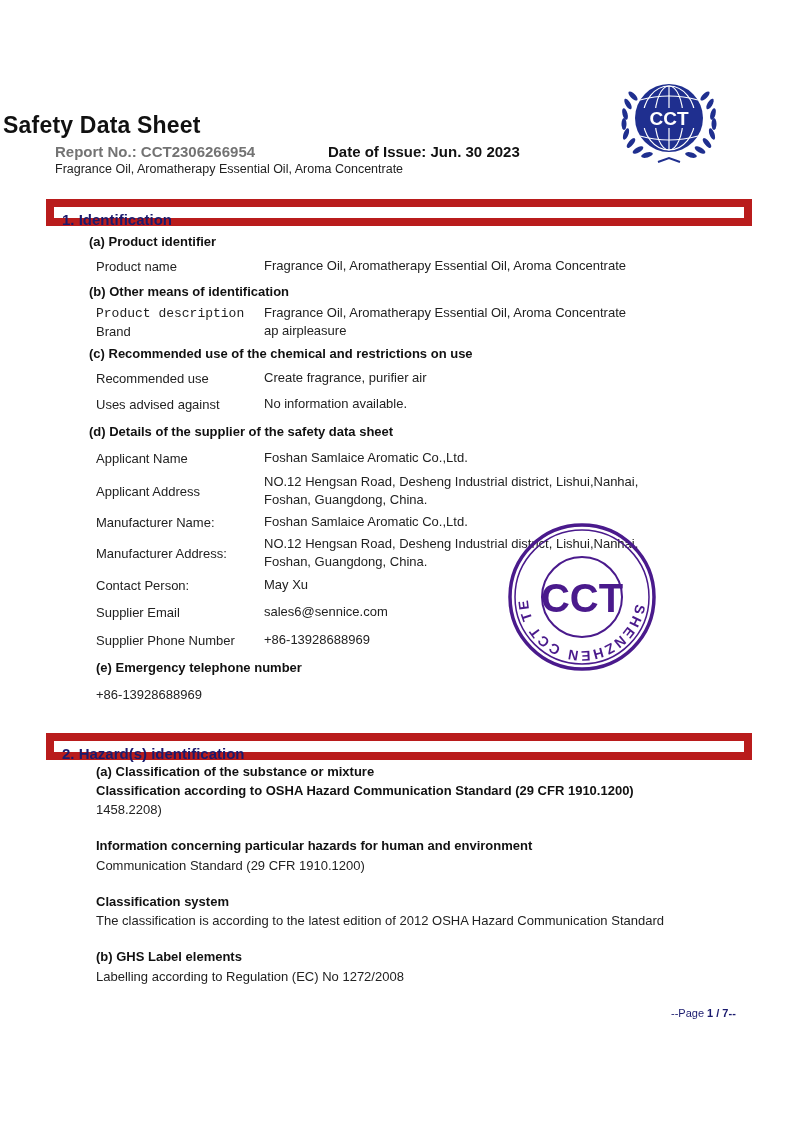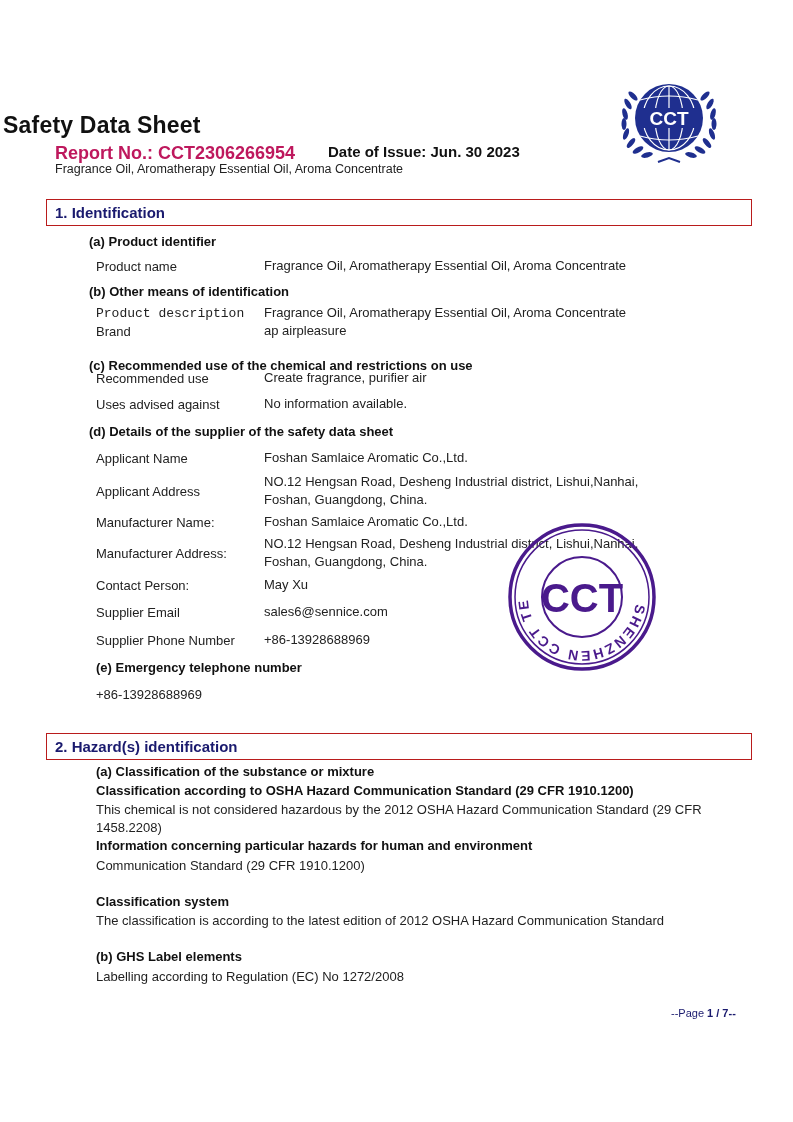--- a/index.html
+++ b/index.html
@@ -1,25 +1,25 @@
 <!DOCTYPE html>
 <html><head>
 <meta charset="utf-8">
 <style>
   html, body { margin: 0; padding: 0; background: #ffffff; }
   body { width: 793px; height: 1122px; position: relative; overflow: hidden;
          font-family: "Liberation Sans", sans-serif; color: #1a1a1a; }
   .abs { position: absolute; }
   .title { left: 0; width: 793px; top: 112px; font-size: 23px; font-weight: bold; color: #111; letter-spacing: 0.2px; }
   .title span { position: relative; left: 3px; }
-  .report { left: 55px; top: 143px; font-size: 18px; font-weight: bold; color: #be185d; }
+  .report { left: 55px; top: 143px; font-size: 15px; font-weight: bold; color: #737373; }
   .doi { left: 328px; top: 143px; font-size: 15px; font-weight: bold; color: #111; }
   .subtitle { left: 55px; top: 162px; font-size: 12.5px; color: #222; }
   .logo { left: 618px; top: 76px; width: 102px; height: 90px; }
-  .sec-header { left: 46px; width: 706px; height: 27px; border: 1px solid #b91c1c; box-sizing: border-box; }
+  .sec-header { left: 46px; width: 706px; height: 27px; border: 8px solid #b91c1c; box-sizing: border-box; }
   .sec-header .txt { position: absolute; left: 8px; top: 4px; font-size: 15px; font-weight: bold; color: #1a1a6e; }
   .sub { left: 89px; font-size: 13px; font-weight: bold; color: #111; }
   .lbl { left: 96px; font-size: 13px; color: #222; }
   .val { left: 264px; font-size: 13px; color: #222; line-height: 18px; }
   .para { left: 96px; font-size: 13px; color: #222; line-height: 18px; }
   .parab { left: 96px; font-size: 13px; font-weight: bold; color: #111; }
   .stamp { left: 506px; top: 522px; width: 152px; height: 150px; }
   .pageno { left: 671px; top: 1007px; font-size: 11px; color: #1a1a6e; }
   .pageno b { font-weight: bold; }
 </style>
@@ -77,21 +77,21 @@
 <div class="abs sub" style="top:234px;">(a) Product identifier</div>
 <div class="abs lbl" style="top:259px;">Product name</div>
 <div class="abs val" style="top:257px;">Fragrance Oil, Aromatherapy Essential Oil, Aroma Concentrate</div>
 
 <div class="abs sub" style="top:284px;">(b) Other means of identification</div>
 <div class="abs lbl" style="top:306px;font-family:Liberation Mono, monospace;">Product description</div>
 <div class="abs val" style="top:304px;">Fragrance Oil, Aromatherapy Essential Oil, Aroma Concentrate</div>
 <div class="abs lbl" style="top:324px;">Brand</div>
 <div class="abs val" style="top:322px;">ap airpleasure</div>
 
-<div class="abs sub" style="top:358px;">(c) Recommended use of the chemical and restrictions on use</div>
+<div class="abs sub" style="top:346px;">(c) Recommended use of the chemical and restrictions on use</div>
 <div class="abs lbl" style="top:371px;">Recommended use</div>
 <div class="abs val" style="top:369px;">Create fragrance, purifier air</div>
 <div class="abs lbl" style="top:397px;">Uses advised against</div>
 <div class="abs val" style="top:395px;">No information available.</div>
 
 <div class="abs sub" style="top:424px;">(d) Details of the supplier of the safety data sheet</div>
 <div class="abs lbl" style="top:451px;">Applicant Name</div>
 <div class="abs val" style="top:449px;">Foshan Samlaice Aromatic Co.,Ltd.</div>
 <div class="abs lbl" style="top:484px;">Applicant Address</div>
 <div class="abs val" style="top:473px;">
@@ -130,21 +130,20 @@
   </svg>
 </div>
 
 <div class="abs sec-header" style="top:733px;padding-left:32px;">
   <span class="txt">2.  Hazard(s) identification</span>
 </div>
 
 <div class="abs parab" style="top:764px;">(a) Classification of the substance or mixture</div>
 <div class="abs parab" style="top:783px;">Classification according to OSHA Hazard Communication Standard (29 CFR 1910.1200)</div>
 <div class="abs para" style="top:801px;">
-  <div>This chemical is not considered hazardous by the 2012 OSHA Hazard Communication Standard (29 CFR</div>
   <div>1458.2208)</div>
 </div>
 <div class="abs parab" style="top:838px;">Information concerning particular hazards for human and environment</div>
 <div class="abs para" style="top:857px;">
   <div>Communication Standard (29 CFR 1910.1200)</div>
 </div>
 <div class="abs parab" style="top:894px;">Classification system</div>
 <div class="abs para" style="top:912px;">
   <div>The classification is according to the latest edition of 2012 OSHA Hazard Communication Standard</div>
 </div>

